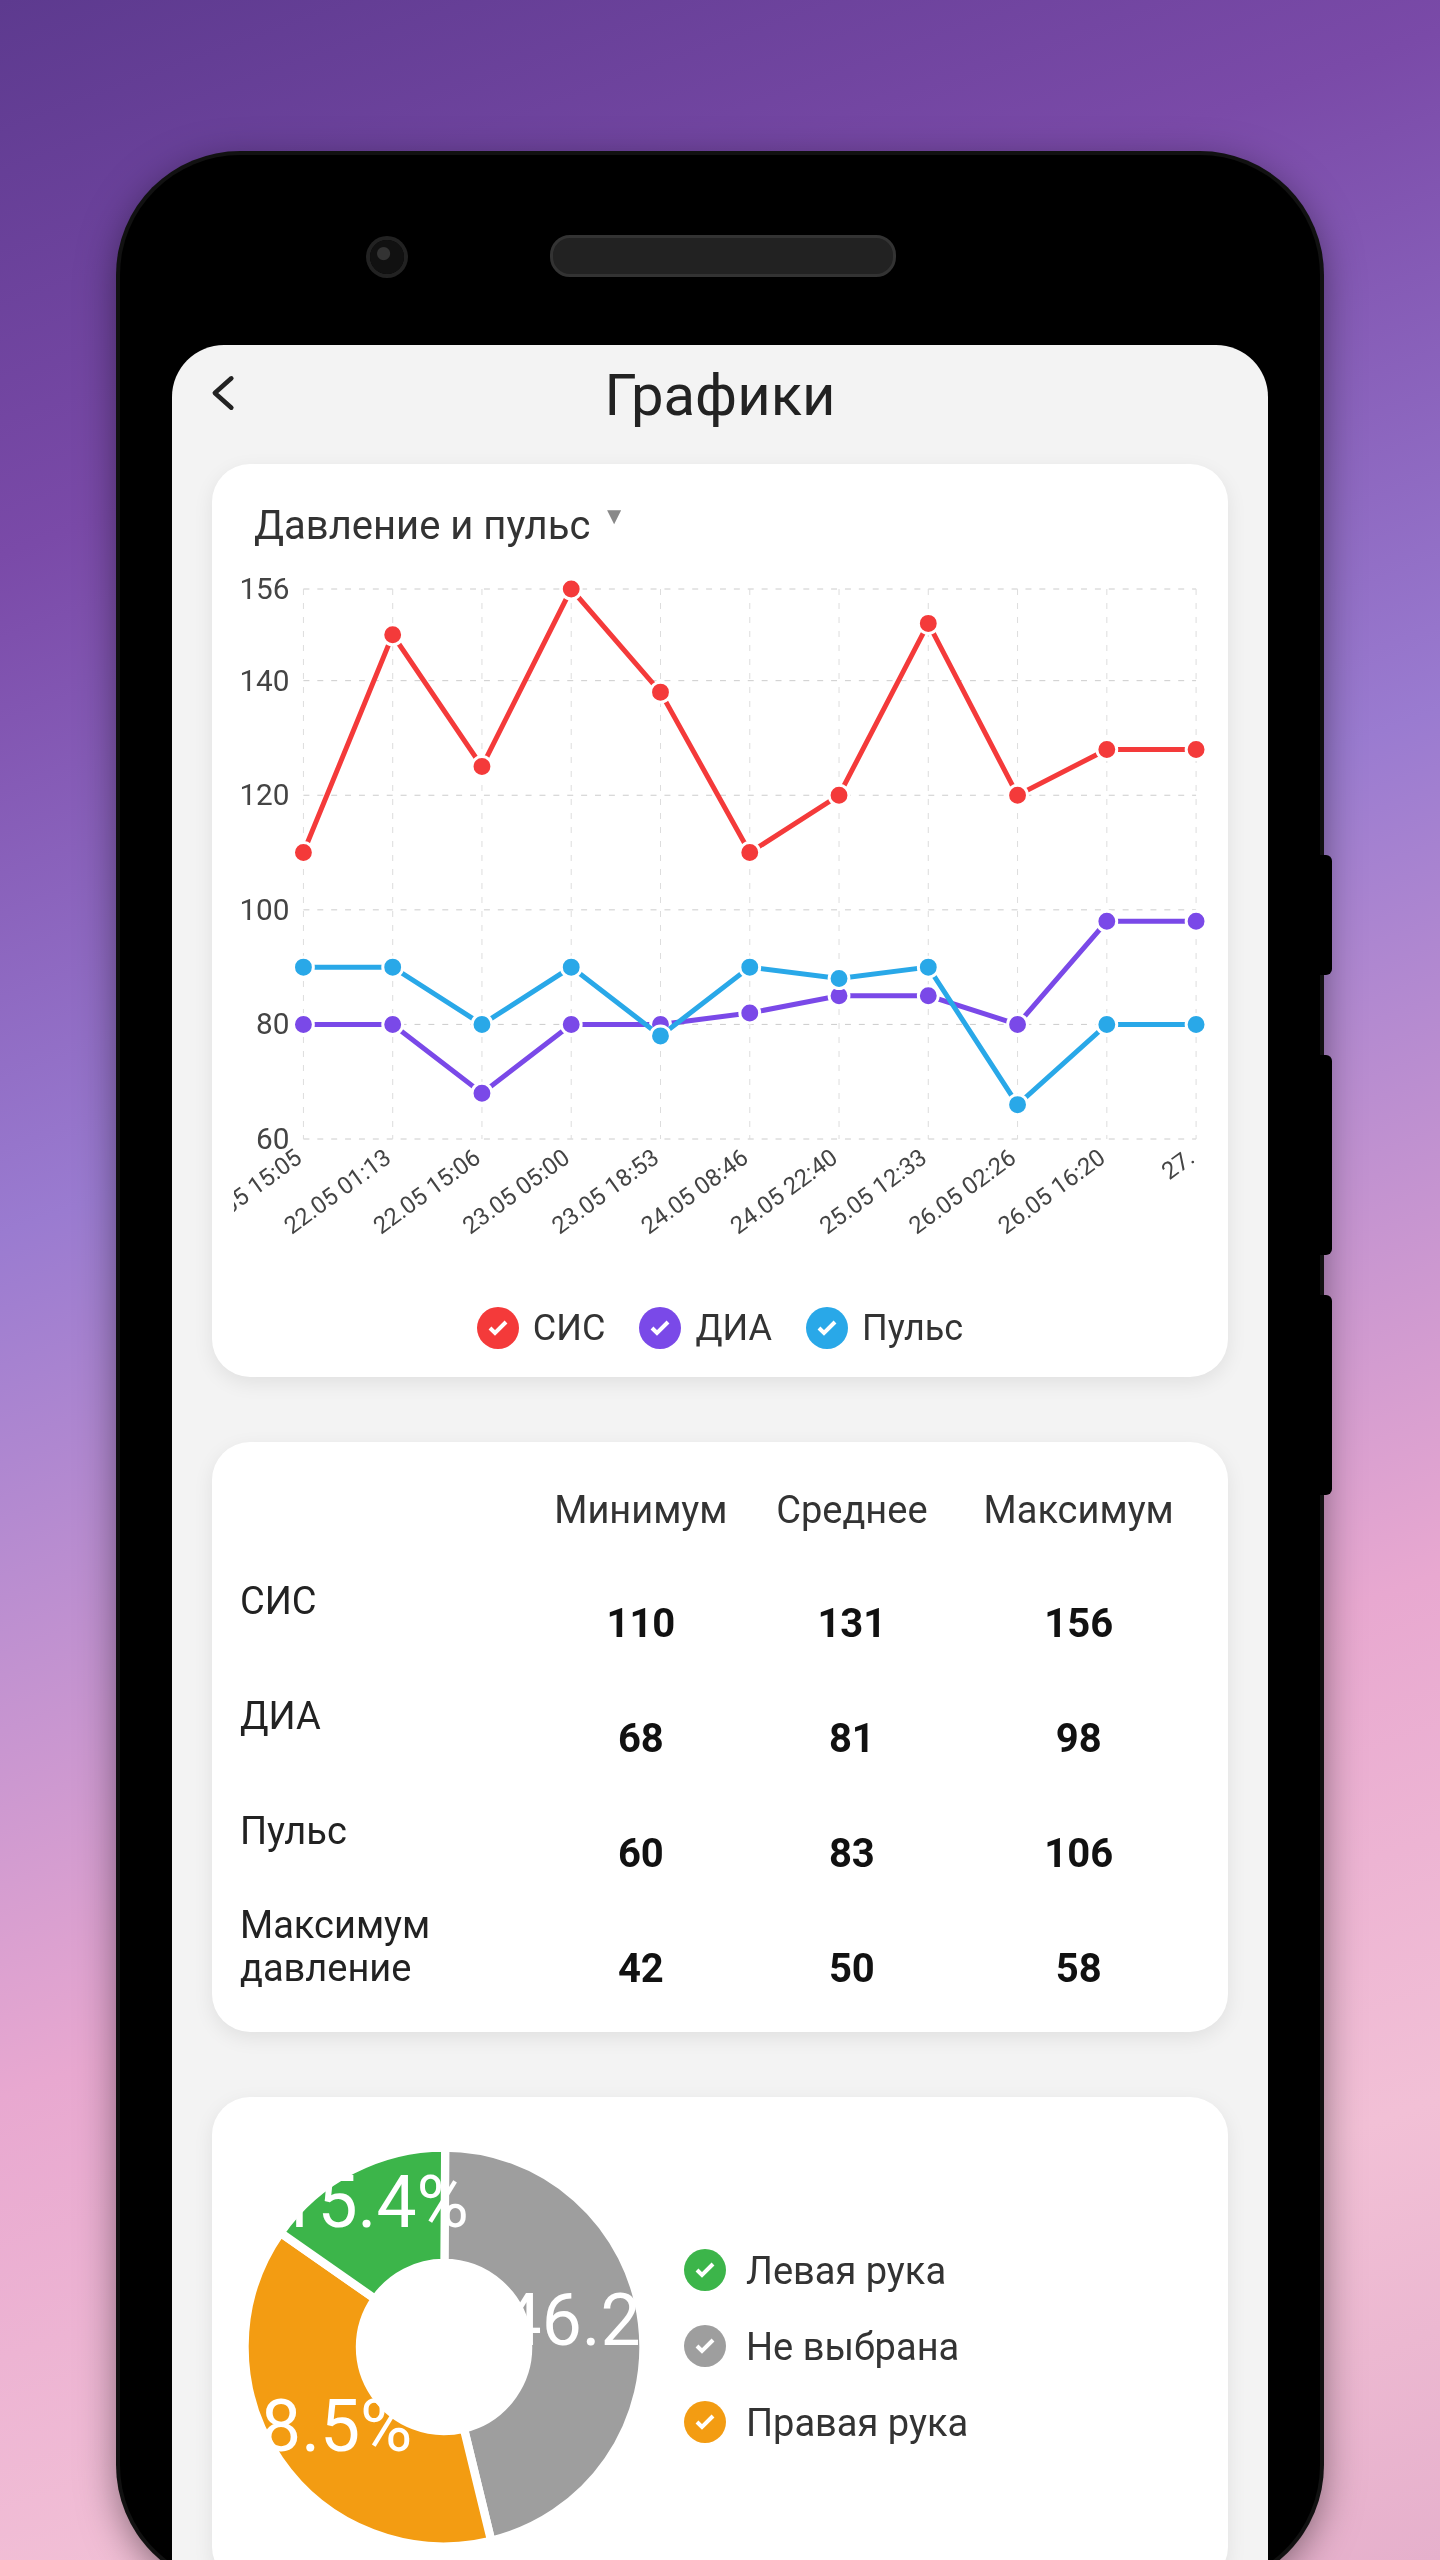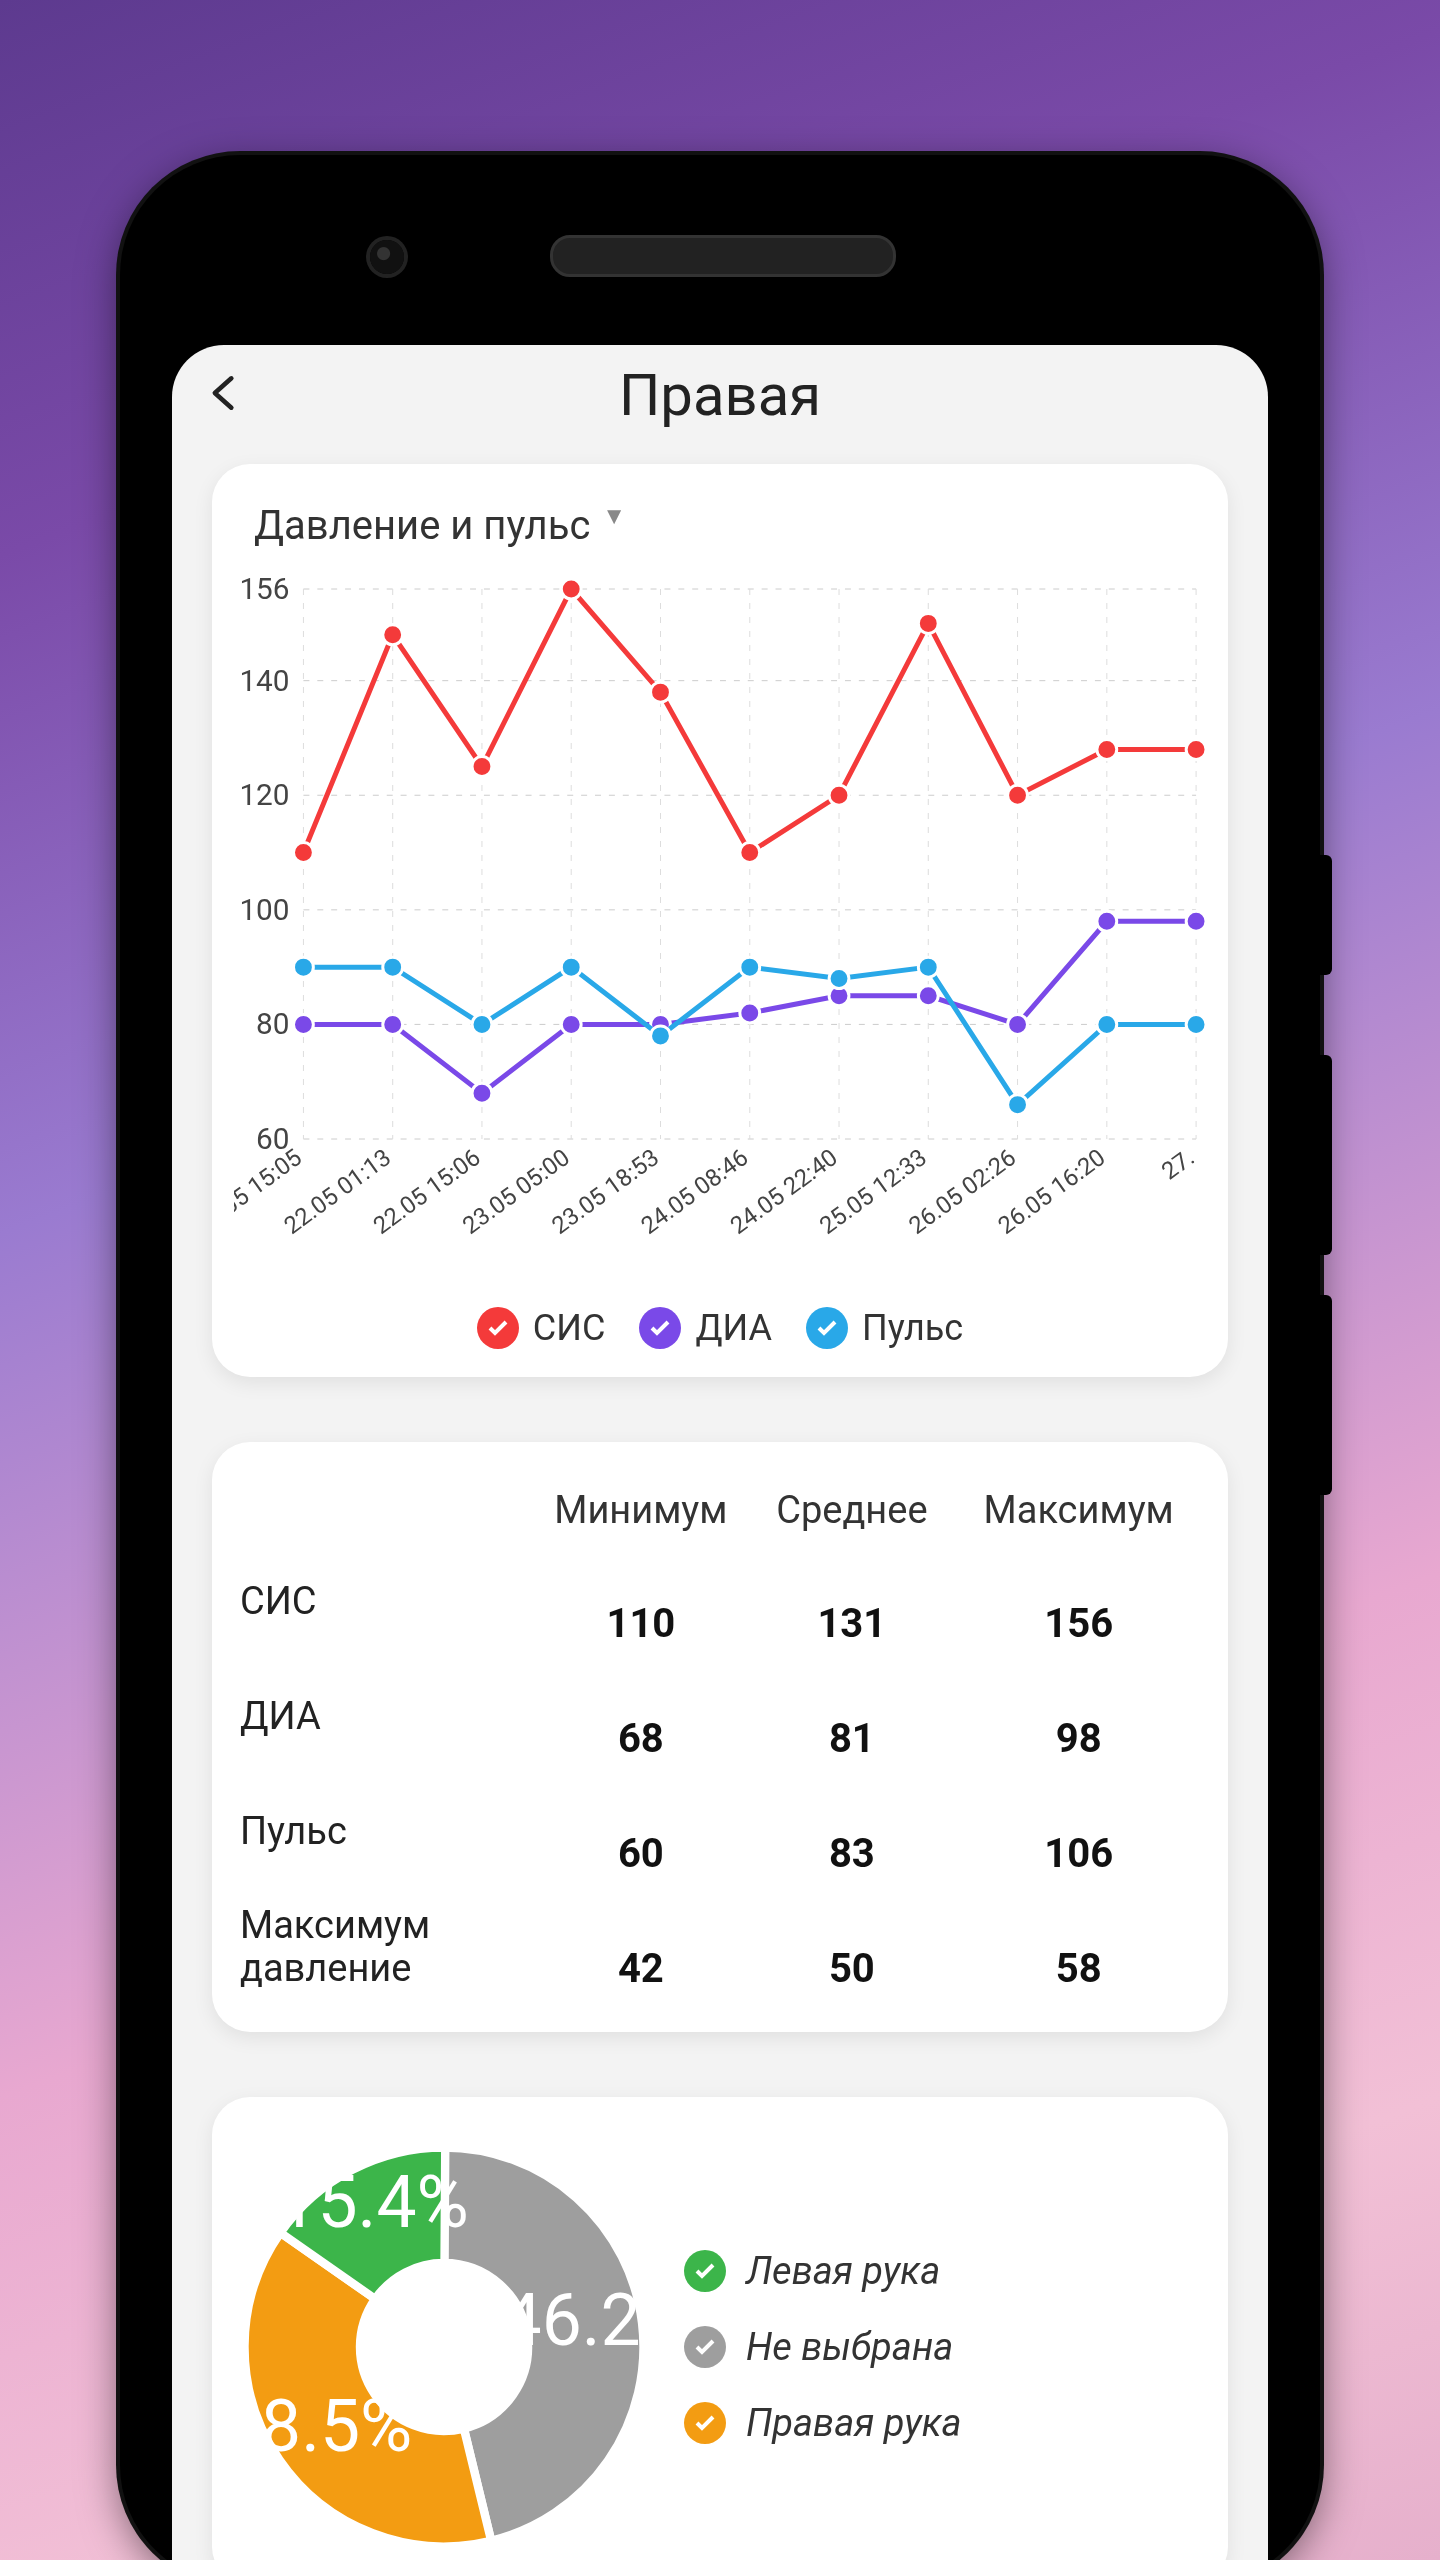--- a/index.html
+++ b/index.html
@@ -160,21 +160,21 @@
     border-radius: 50%;
   }
   .donut-legend {
     flex: 1;
     display: flex;
     flex-direction: column;
     gap: 32px;
     font-size: 38px;
     color: #333;
   }
-  .d-item { display: flex; align-items: center; gap: 20px; font-style: italic; }
+  .d-item { display: flex; align-items: flex-start; gap: 20px; }
   text.ytick { font-size: 30px; fill: #444; }
   text.xtick { font-size: 24px; fill: #444; }
   text.slice-label { font-size: 34px; fill: #fff; }
 </style>
 </head>
 <body>
 
 <div class="device">
   <div class="side-btn b1"></div>
   <div class="side-btn b2"></div>
@@ -183,21 +183,21 @@
   <div class="earpiece"></div>
 
   <div class="screen">
 
     <div class="app-header">
       <div class="back">
         <svg viewBox="0 0 24 24" width="44" height="44">
           <path d="M16 4 L7 12 L16 20" fill="none" stroke="#222" stroke-width="2.5" stroke-linecap="round" stroke-linejoin="round"></path>
         </svg>
       </div>
-      <div class="title">Правая</div>
+      <div class="title">Графики</div>
     </div>
 
     <div class="cards">
 
       <div class="card">
         <div class="dropdown">
           <span>Давление и пульс</span>
           <span class="caret">▼</span>
         </div>
         <div class="chart-wrap">

